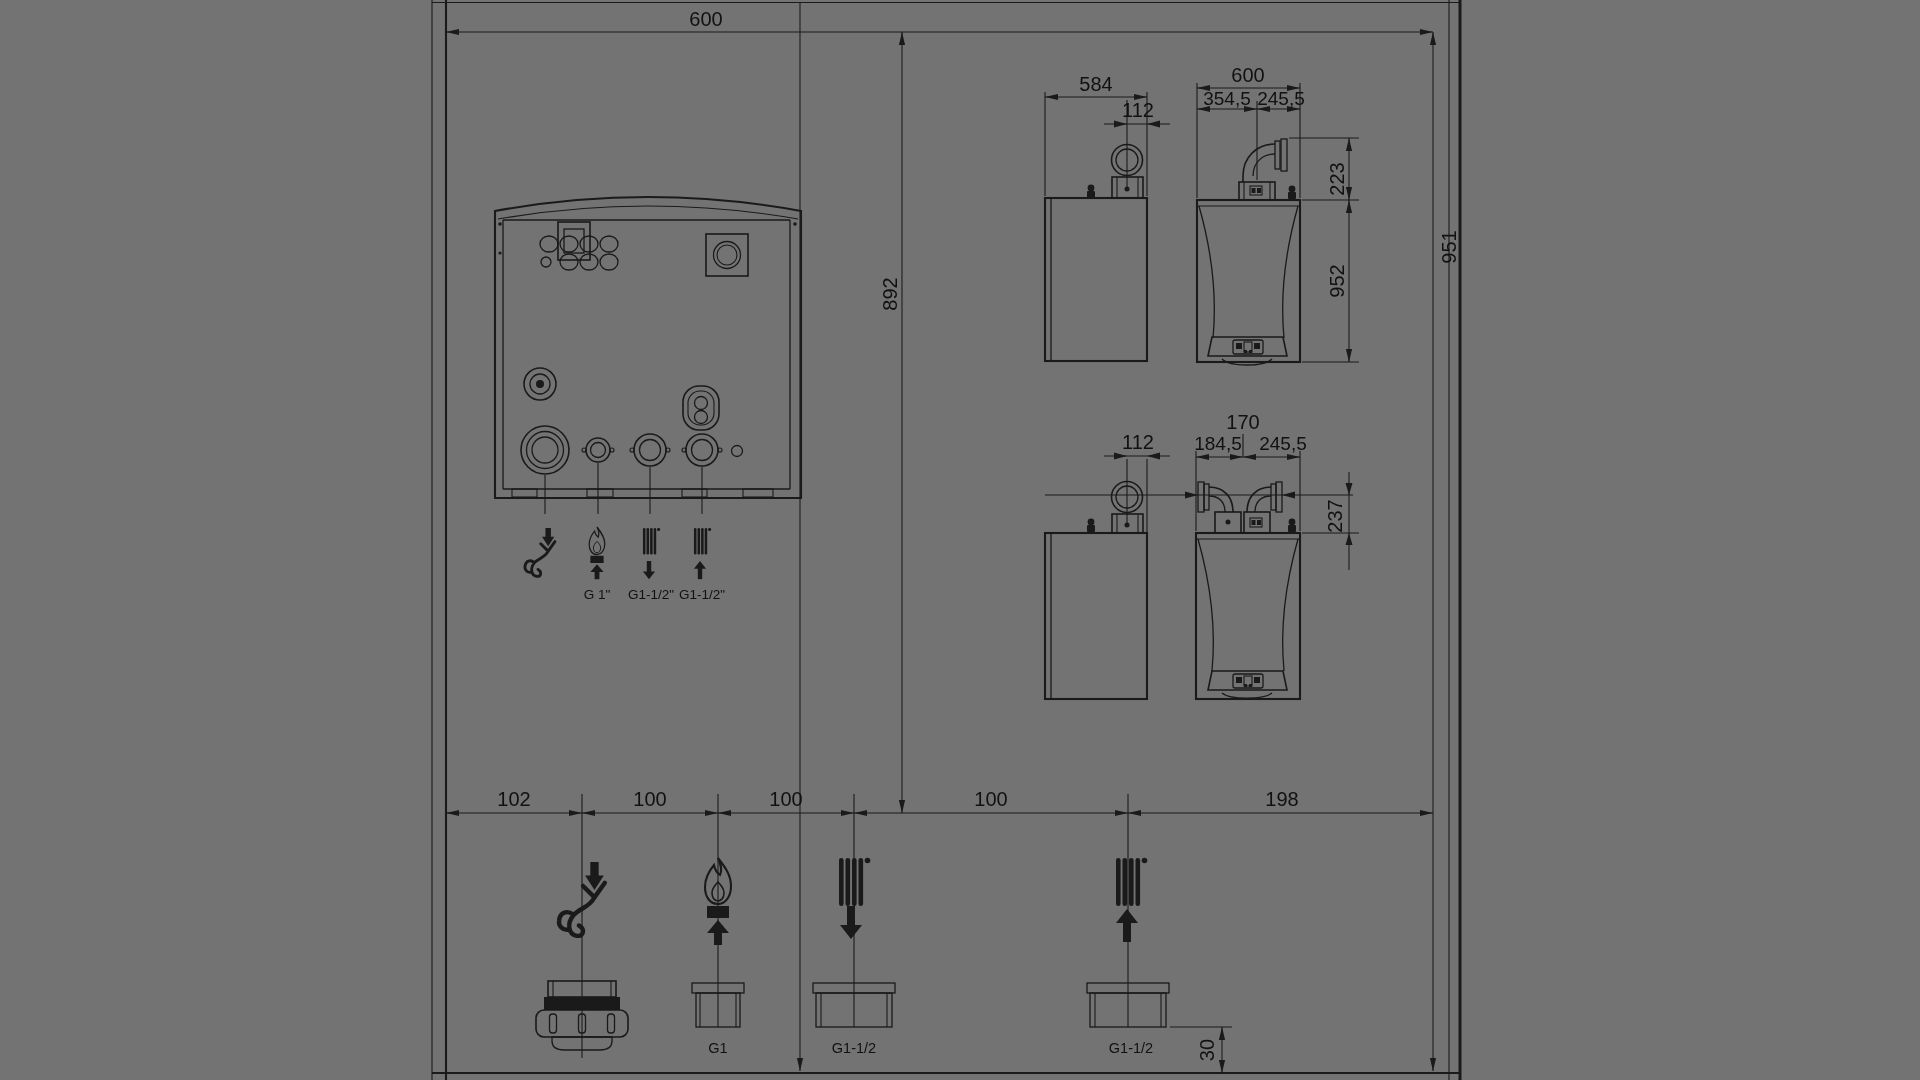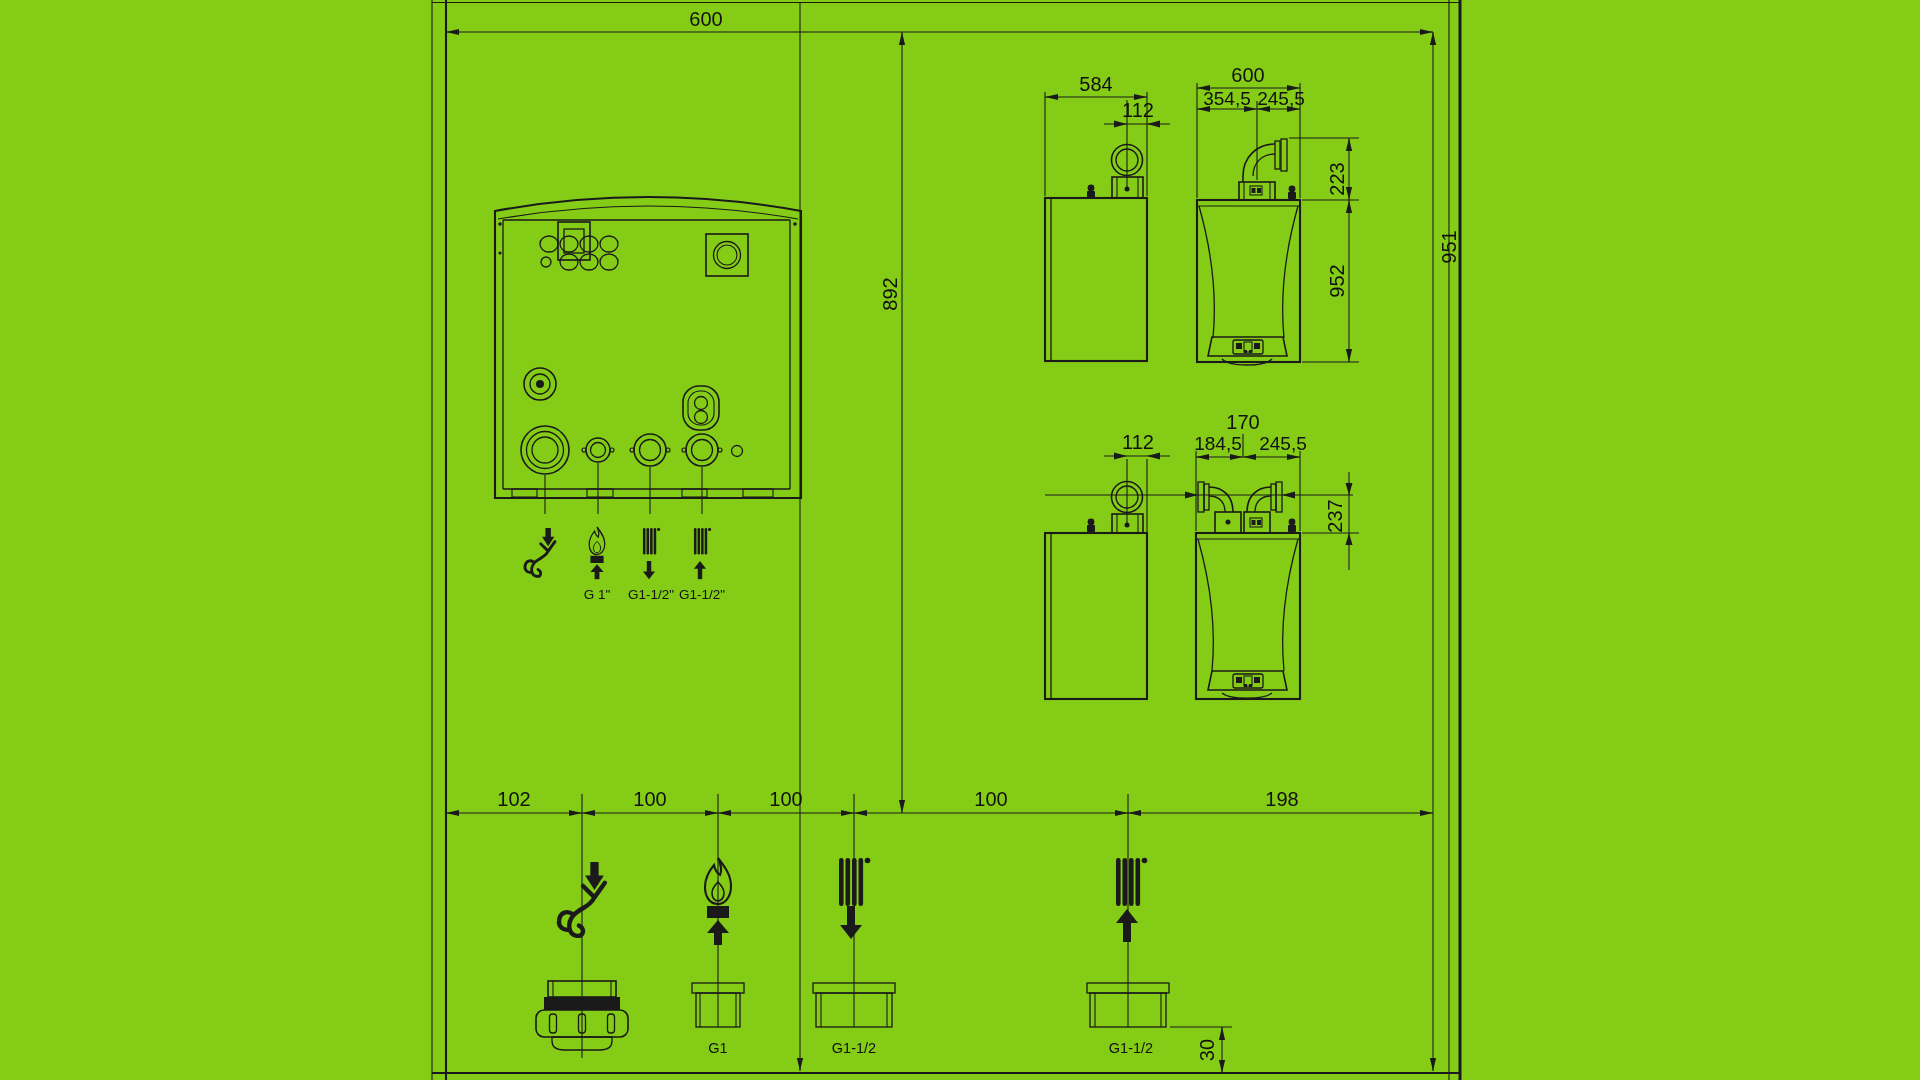--- a/index.html
+++ b/index.html
@@ -1,16 +1,16 @@
 <!DOCTYPE html>
 <html><head>
 <meta charset="utf-8">
 <style>
   html,body{margin:0;padding:0;background:#ffffff;}
-  .stage{width:1920px;height:1080px;position:relative;background:#84cc16;font-family:"Liberation Sans",sans-serif;}
+  .stage{width:1920px;height:1080px;position:relative;background:#737373;font-family:"Liberation Sans",sans-serif;}
   svg{display:block;}
   svg text{fill:#111;font-family:"Liberation Sans",sans-serif;}
   .t20{font-size:20px;}
   .t19{font-size:19px;}
   .t14{font-size:14.5px;}
   .t13{font-size:13.5px;}
   .s  {stroke:#1a1a1a;fill:none;stroke-width:1.1px;}
   .s13{stroke:#1a1a1a;fill:none;stroke-width:1.3px;}
   .s15{stroke:#1a1a1a;fill:none;stroke-width:1.6px;}
   .s2 {stroke:#1a1a1a;fill:none;stroke-width:2.1px;}

